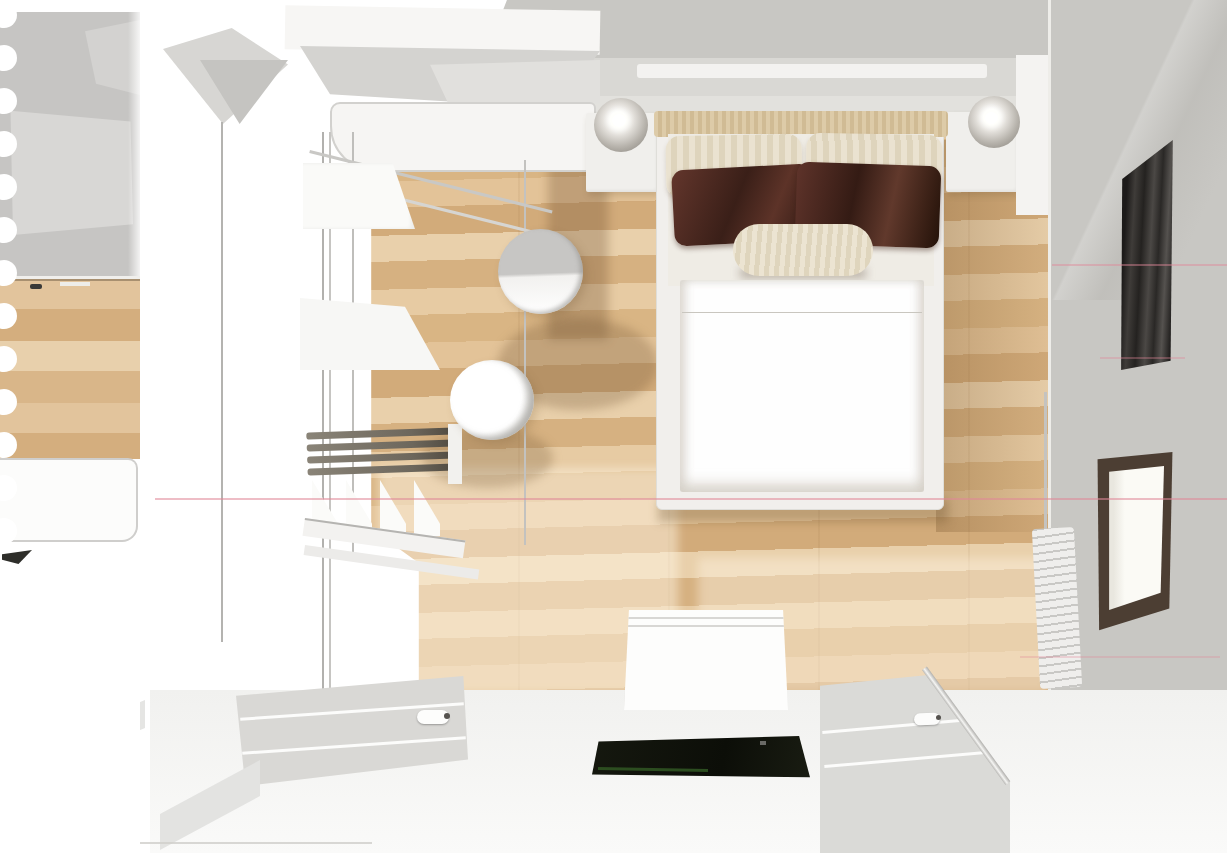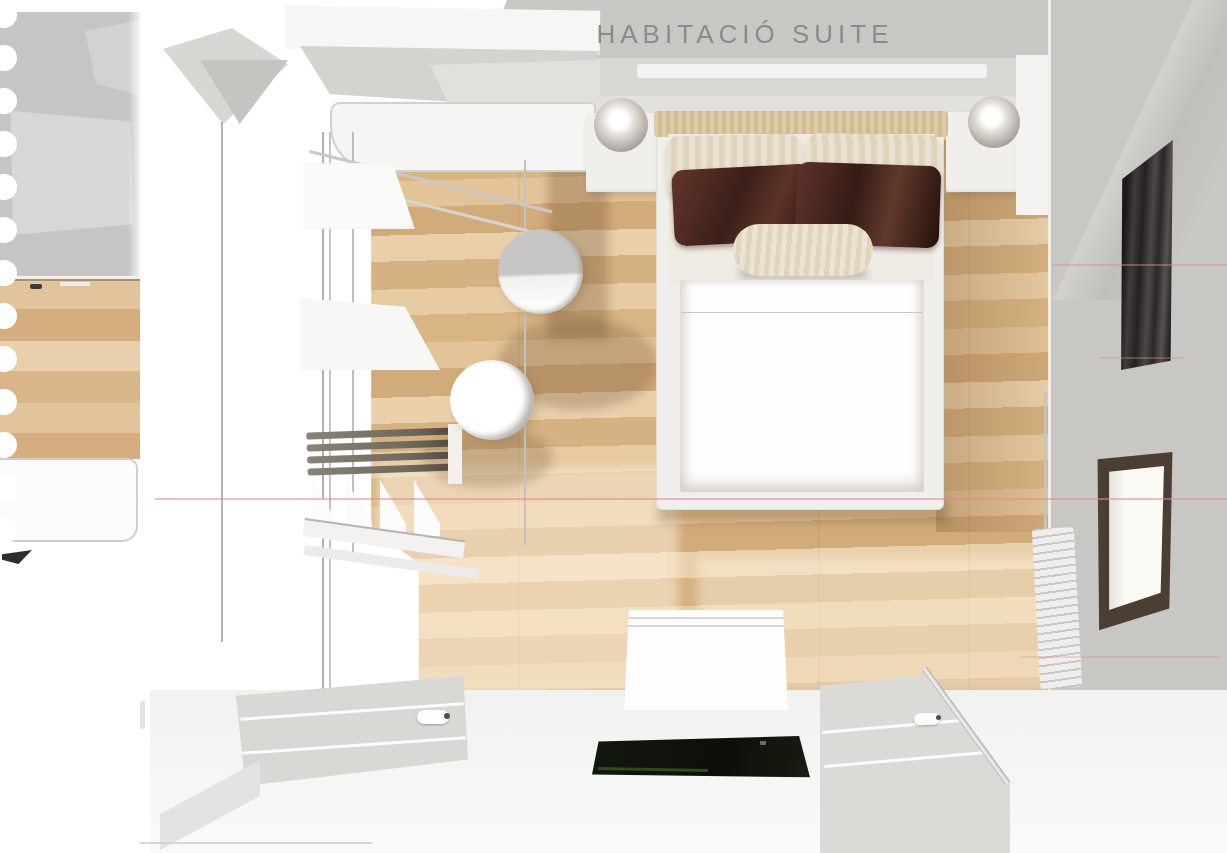--- a/index.html
+++ b/index.html
@@ -204,21 +204,20 @@
   <div class="abs" style="left:598px;top:768px;width:110px;height:3px;background:var(--rug-green);transform:rotate(1deg);"></div>
   <div class="abs" style="left:760px;top:741px;width:6px;height:4px;background:#6a6a66;"></div>
 
   <div class="abs" style="left:0;top:842px;width:372px;height:2px;background:#cfcecb;opacity:.8;"></div>
 
   <div class="abs" style="left:155px;top:498px;width:1072px;height:2px;background:rgba(224,135,152,0.55);"></div>
   <div class="abs" style="left:1052px;top:264px;width:175px;height:2px;background:rgba(224,135,152,0.45);"></div>
   <div class="abs" style="left:1100px;top:357px;width:85px;height:2px;background:rgba(224,135,152,0.35);"></div>
   <div class="abs" style="left:1020px;top:656px;width:200px;height:2px;background:rgba(224,135,152,0.30);"></div>
 
-  <div class="abs title">HABITACIÓ SUITE</div>
 
   <div class="abs" style="left:0;top:0;width:140px;height:853px;background:#fff;">
     <div class="abs" style="left:0;top:12px;width:140px;height:266px;background:var(--strip-gray);"></div>
     <div class="abs" style="left:85px;top:20px;width:55px;height:75px;background:#d3d2d0;
                 clip-path:polygon(0 15%,100% 0,100% 100%,20% 85%);"></div>
     <div class="abs" style="left:8px;top:100px;width:125px;height:135px;background:#d8d7d5;
                 clip-path:polygon(2% 8%,98% 16%,100% 92%,4% 100%);"></div>
     <div class="abs" style="left:128px;top:12px;width:12px;height:266px;background:linear-gradient(90deg,transparent,rgba(255,255,255,0.8));"></div>
     <div class="abs" style="left:0;top:276px;width:140px;height:3px;background:#f0efec;"></div>
     <div class="abs" style="left:0;top:279px;width:140px;height:180px;

